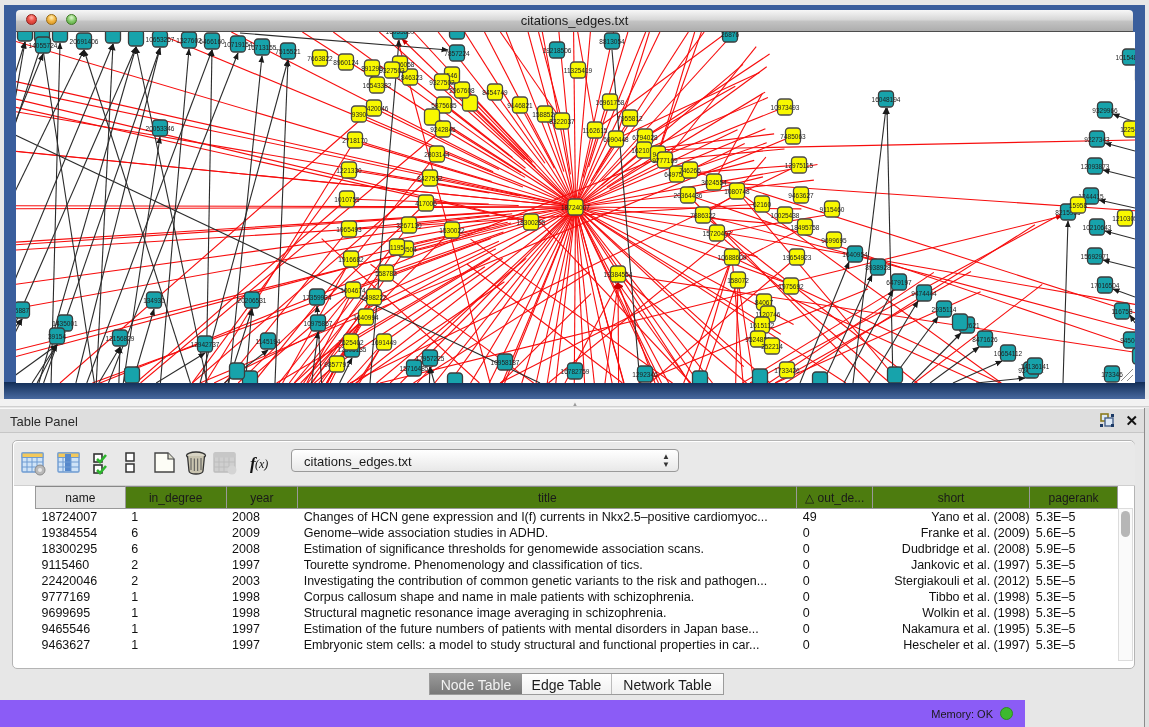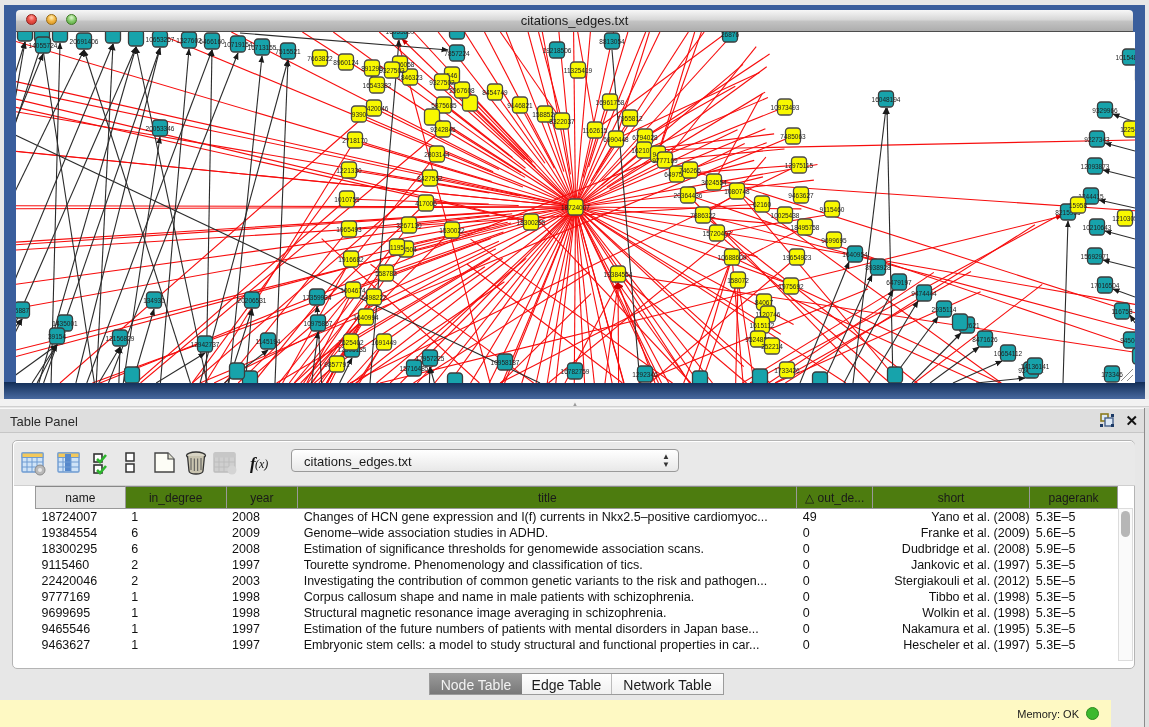--- a/index.html
+++ b/index.html
@@ -54,21 +54,21 @@
 #vsb { position:absolute; left:1105px; top:67px; width:15px; height:153px; background:#fafafa; border:1px solid #dcdcdc; }
 #vsb .thumb { position:absolute; left:2px; top:2px; width:9px; height:26px; background:#b6b6b6; border-radius:5px; }
 
 
 #tabs { position:absolute; left:429px; top:673px; width:295px; height:22px; border:1px solid #9b9b9b; border-radius:0; background:linear-gradient(#ffffff,#f0f0f0); overflow:hidden; font-size:14px; }
 #tabs .seg { float:left; height:100%; text-align:center; padding-top:3px; color:#1c1c1c; }
 #tabs .sel { background:linear-gradient(#9a9a9a,#787878); color:#f2f2f2; }
 #tabs .sep { float:left; width:1px; height:100%; background:#bbb; }
 
 
-#status { position:absolute; left:0; top:700px; width:1111px; height:27px; background:#fef9c3; }
+#status { position:absolute; left:0; top:700px; width:1025px; height:27px; background:#8b5cf6; }
 #status .mem { position:absolute; right:32px; top:8px; font-size:11px; color:#1a1a1a; }
 #status .dot { position:absolute; right:12px; top:7px; width:13px; height:13px; border-radius:50%; background:#3db92e; border:1px solid #2d8a20; }
 </style>
 </head>
 <body>
 <div id="stage">
   <div id="netwin">
     <div class="borderfade"></div>
     <div id="titlebar">
       <span class="tl r"></span>

